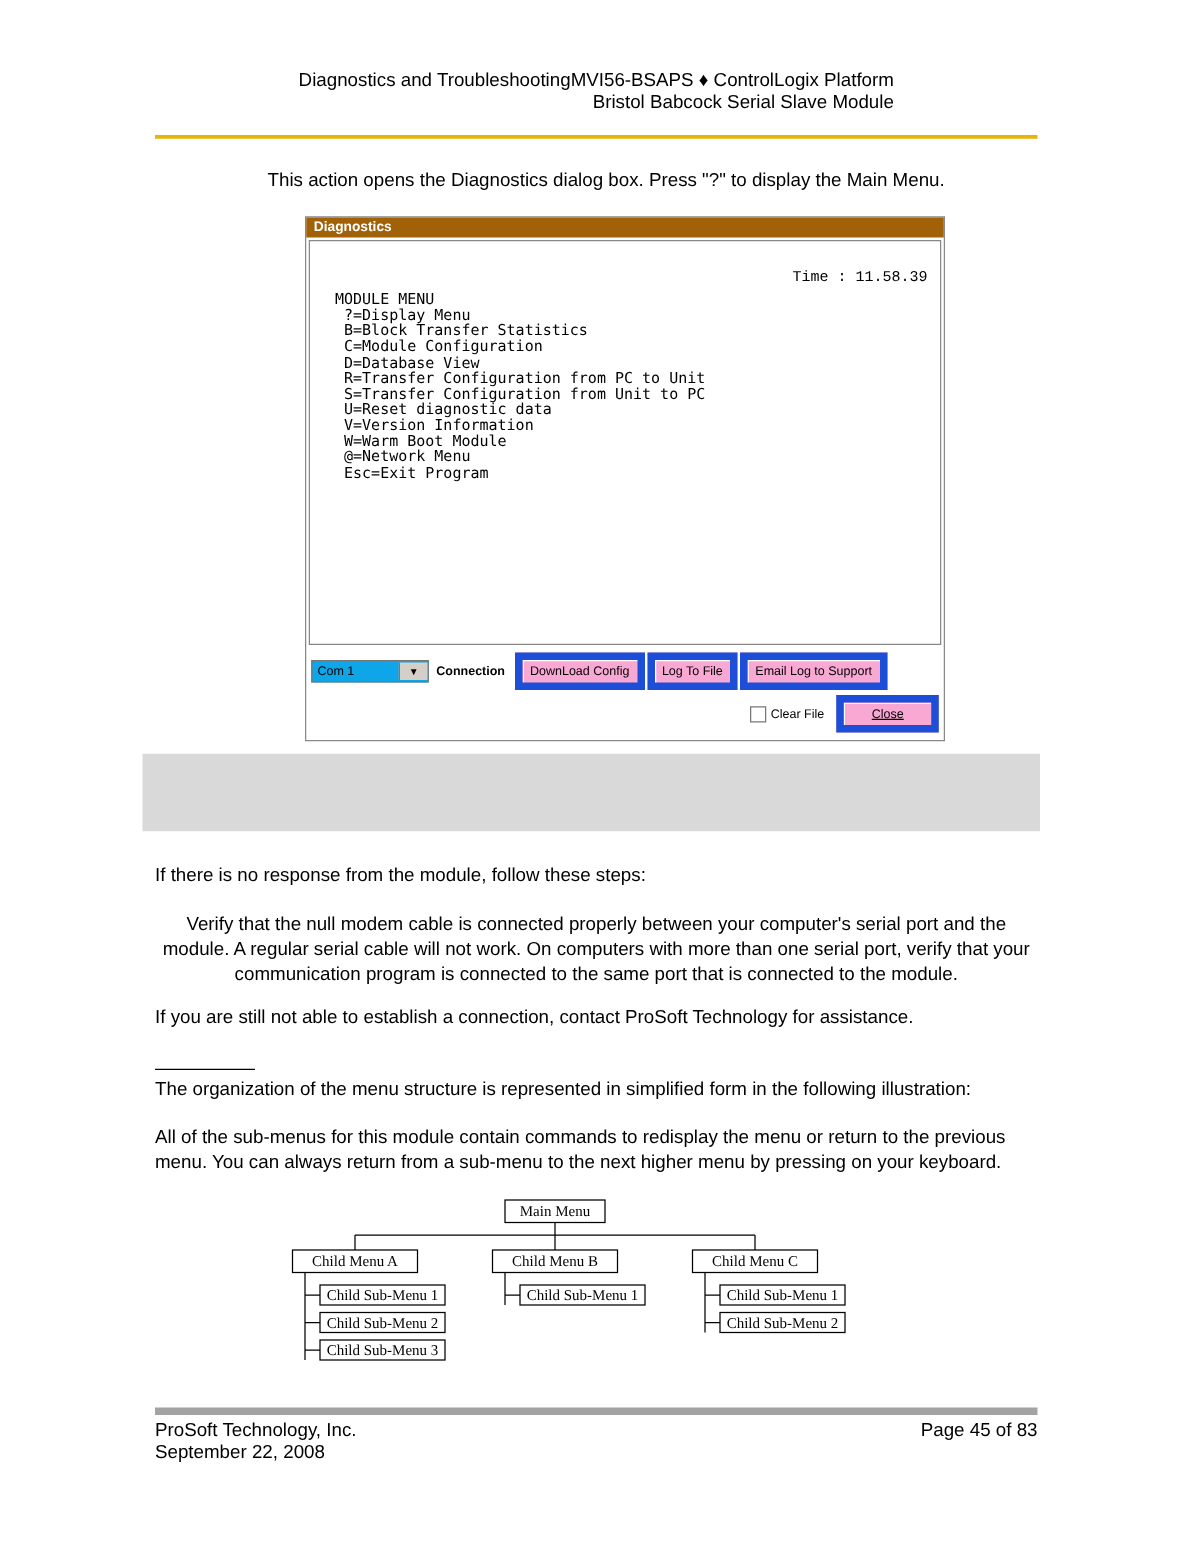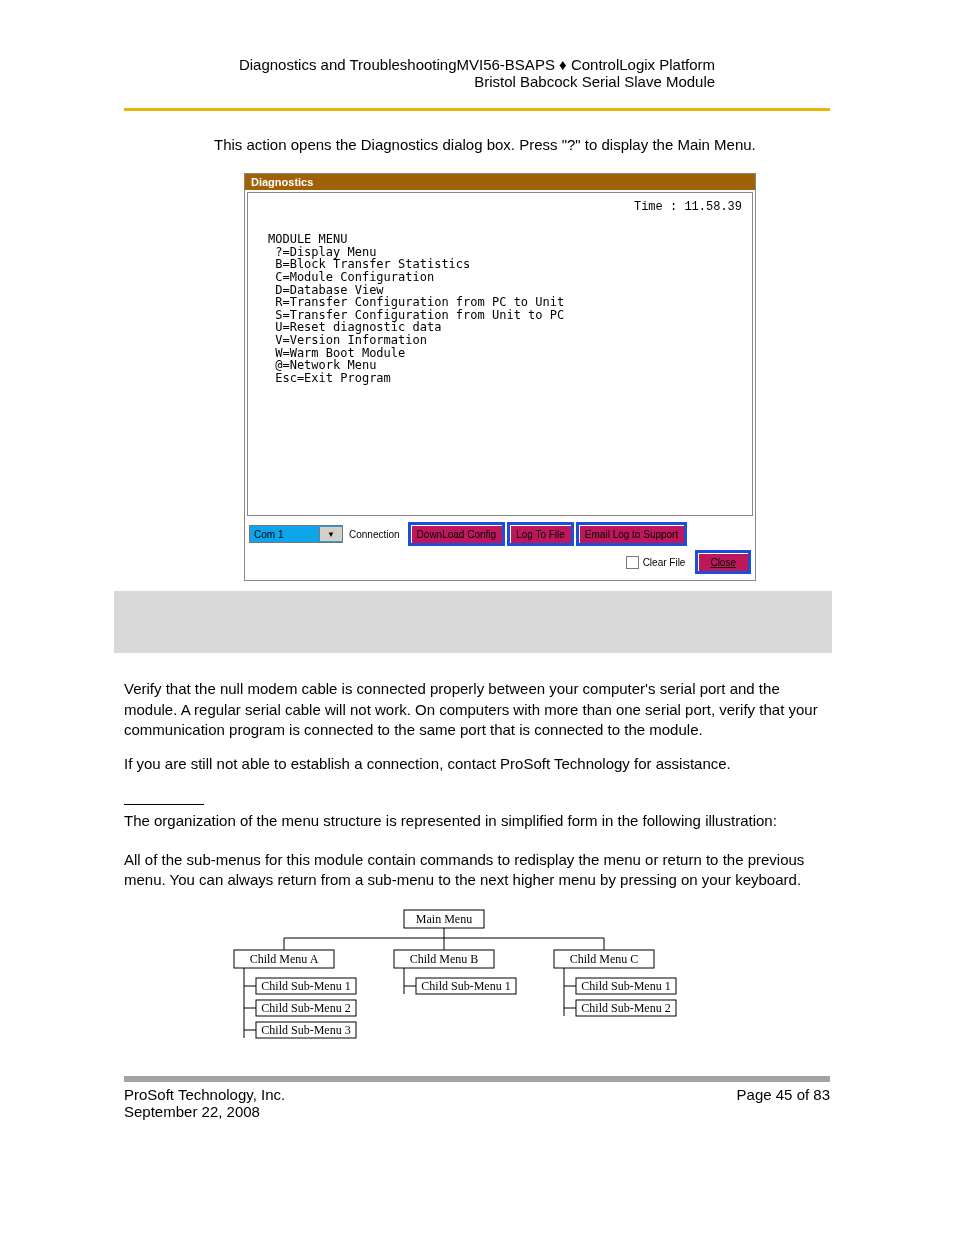--- a/index.html
+++ b/index.html
@@ -20,21 +20,21 @@
     display: flex;
     justify-content: center;
     align-items: flex-start;
     border-bottom: 3px solid #eab308;
     padding-bottom: 18px;
     margin-bottom: 24px;
   }
   .hdr .right { text-align: right; }
   .body-text { margin: 0 0 18px 90px; line-height: 1.35; }
   .body-text.no-indent { margin-left: 0; }
-  .indent-more { margin-right: 0; margin-bottom: 14px; line-height:1.35; }
+  .indent-more { margin-right: 0; margin-bottom: 14px; line-height:1.35;text-align:center; }
   .screenshot {
     margin: 0 0 10px 120px;
     width: 510px;
     border: 1px solid #888;
     background: #fff;
     font-size: 12px;
   }
   .titlebar {
     background: #a16207;
     color: #fff;
@@ -44,36 +44,36 @@
   }
   .termarea {
     height: 322px;
     position: relative;
     border: 1px solid #888;
     margin: 2px 2px 4px 2px;
     font-family: "Courier New", monospace;
     font-size: 12px;
     line-height: 1.05;
   }
-  .termarea .time { position: absolute; top: 8px; right: 10px; }
+  .termarea .time { position: absolute; top: 23px; right: 10px; }
   .termarea pre { margin: 0; white-space: pre; padding: 40px 0 0 20px; }
   .ctrlbar { padding: 2px 4px 6px 4px; font-size: 10px; }
   .row1 { display: flex; align-items: center; gap: 2px; margin-bottom: 4px; }
   .combo {
     display: inline-flex; align-items: center; border: 1px solid #777;
     height: 16px; background: #0ea5e9; width: 92px; justify-content: space-between;
   }
   .combo span { padding: 0 4px; }
   .combo .arrow {
     width: 14px; height: 14px; background: #d4d0c8; border-left: 1px solid #777;
     display: flex; align-items: center; justify-content: center; font-size: 8px;
   }
-  .cn-label { margin: 0 6px 0 4px; }
+  .cn-label { margin: 0 6px 0 4px; font-weight: bold; }
   .btn95 {
-    border: 3px solid #1d4ed8; background: #be185d; padding: 1px 6px; height: 16px;
+    border: 6px solid #1d4ed8; background: #f9a8d4; padding: 1px 6px; height: 16px;
     display: inline-flex; align-items: center; box-shadow: inset 1px 1px 0 #fff;
     font-size: 10px;
   }
   .row2 { display: flex; align-items: center; gap: 10px; margin-left: 180px; justify-content: flex-end; }
   .chk { display: inline-flex; align-items: center; gap: 4px; }
   .chk .box { width: 11px; height: 11px; border: 1px solid #777; background: #fff; }
   .graybar { height: 62px; background: #d9d9d9; margin: 0 0 26px -10px; width: 718px; }
   .section-rule { border: 0; border-top: 1.5px solid #000; width: 80px; margin: 30px 0 6px 0; }
   .menudiagram {
     margin: 8px 0 0 90px;
@@ -130,27 +130,28 @@
         <span class="cn-label">Connection</span>
         <span class="btn95">DownLoad Config</span>
         <span class="btn95">Log To File</span>
         <span class="btn95">Email Log to Support</span>
       </div>
       <div class="row2">
         <span class="chk">
           <span class="box"></span>
           <span>Clear File</span>
         </span>
-        <span class="btn95" style="padding:1px 12px;text-decoration:underline;">Close</span>
+        <span class="btn95" style="padding:1px 22px;text-decoration:underline;">Close</span>
       </div>
     </div>
   </div>
 
   <div class="graybar"></div>
 
+  <p class="body-text no-indent">If there is no response from the module, follow these steps:</p>
   <p class="indent-more">Verify that the null modem cable is connected properly between your computer's serial port and the module. A regular serial cable will not work. On computers with more than one serial port, verify that your communication program is connected to the same port that is connected to the module.</p>
   <p class="body-text no-indent">If you are still not able to establish a connection, contact ProSoft Technology for assistance.</p>
 
   <hr class="section-rule">
 
   <p class="body-text no-indent">The organization of the menu structure is represented in simplified form in the following illustration:</p>
   <p class="body-text no-indent">All of the sub-menus for this module contain commands to redisplay the menu or return to the previous menu. You can always return from a sub-menu to the next higher menu by pressing     on your keyboard.</p>
 
   <div class="menudiagram">
     <svg width="470" height="140" font-family="Times New Roman, serif" font-size="12">

